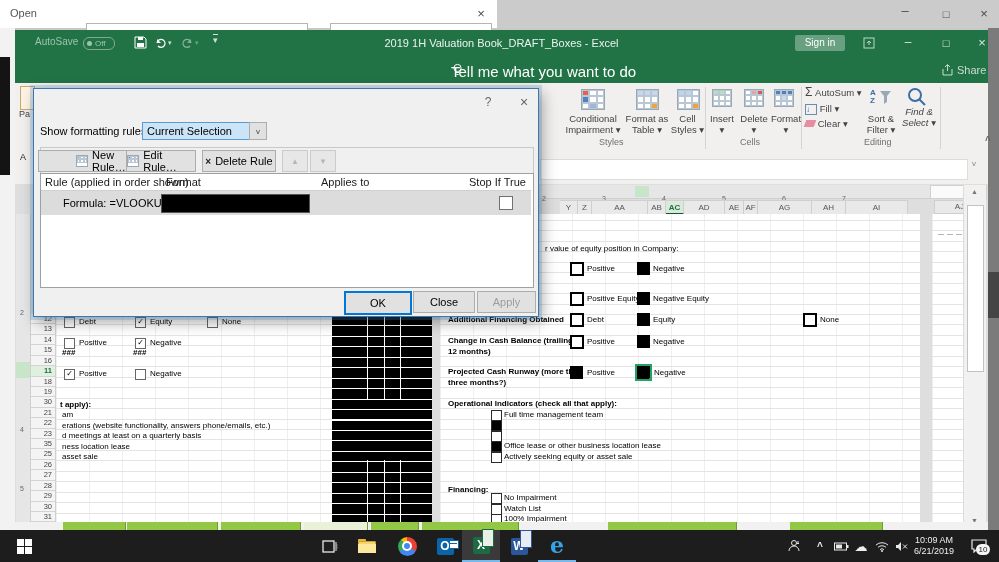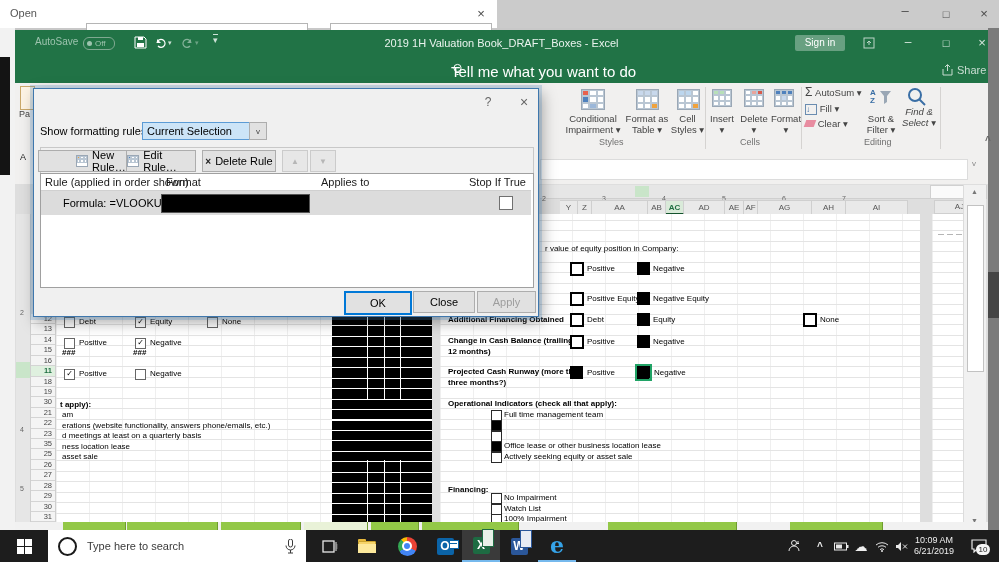--- a/index.html
+++ b/index.html
@@ -510,28 +510,20 @@
 
   <div id="taskbar" class="a">
     <div class="tb-slot" style="left:0;width:48px;">
       <div style="display:grid;grid-template:7px 7px/7px 7px;gap:1px;">
         <i style="background:#fff;"></i>
           <i style="background:#fff;"></i>
           <i style="background:#fff;"></i>
           <i style="background:#fff;"></i>
       </div>
     </div>
-    <div class="a" style="left:48px;top:0;width:258px;height:32px;background:#fff;display:flex;align-items:center;">
-      <span style="width:15px;height:15px;border:2.5px solid #1a1a1a;border-radius:50%;margin-left:10px;"></span>
-      <span style="font-size:11px;color:#3b3b3b;margin-left:10px;">Type here to search</span>
-      <svg style="margin-left:auto;margin-right:10px;" width="11" height="15" viewBox="0 0 11 15">
-          <rect x="3.5" y="0" width="4" height="8" rx="2" fill="none" stroke="#3b3b3b"></rect>
-          <path d="M1 6.5a4.5 4.5 0 0 0 9 0M5.5 11v3M3 14h5" fill="none" stroke="#3b3b3b"></path>
-        </svg>
-    </div>
     <div class="tb-slot" style="left:310px;">
       <svg width="17" height="15" viewBox="0 0 17 15">
           <rect x="2" y="2" width="11" height="11" fill="none" stroke="#e8e8e8" stroke-width="1.3"></rect>
           <path d="M15 3v9" stroke="#e8e8e8"></path>
           <path d="M15.8 5v5" stroke="#9a9a9a"></path>
         </svg>
     </div>
     <div class="tb-slot" style="left:348px;">
       <div style="position:relative;width:18px;height:14px;">
         <i class="a" style="left:0;top:0;width:8px;height:4px;background:#e8b93c;border-radius:1px 1px 0 0;"></i>

